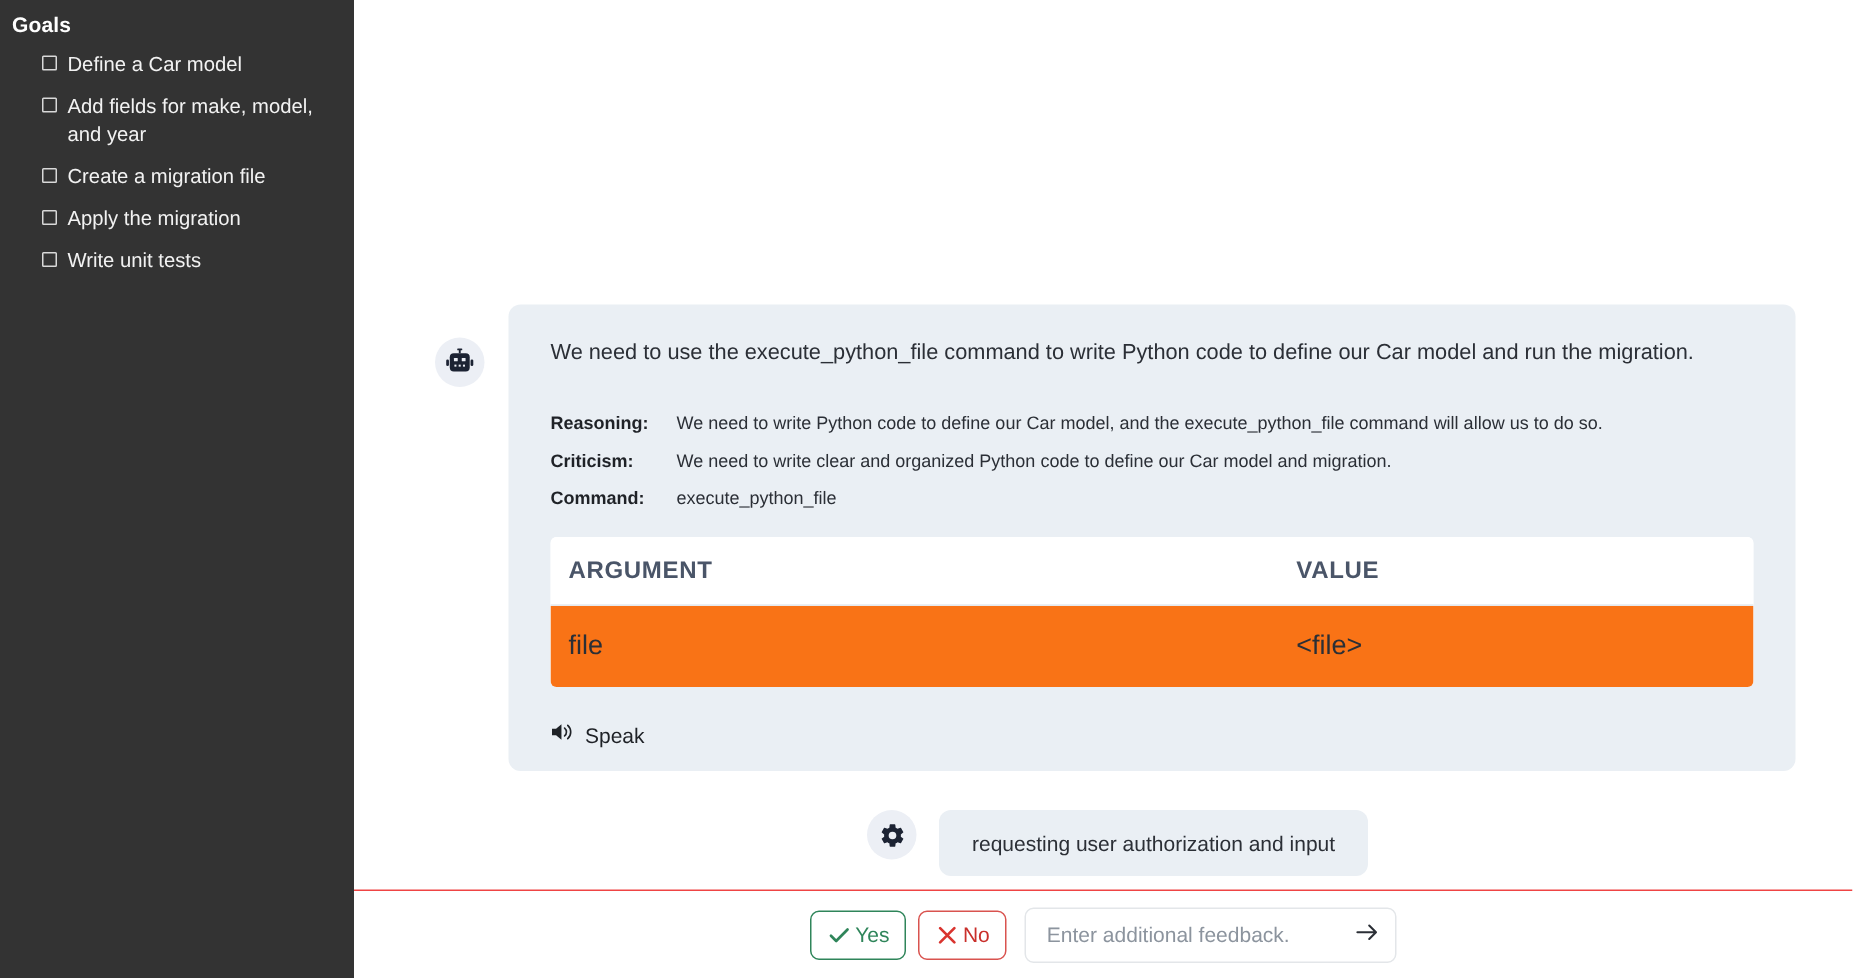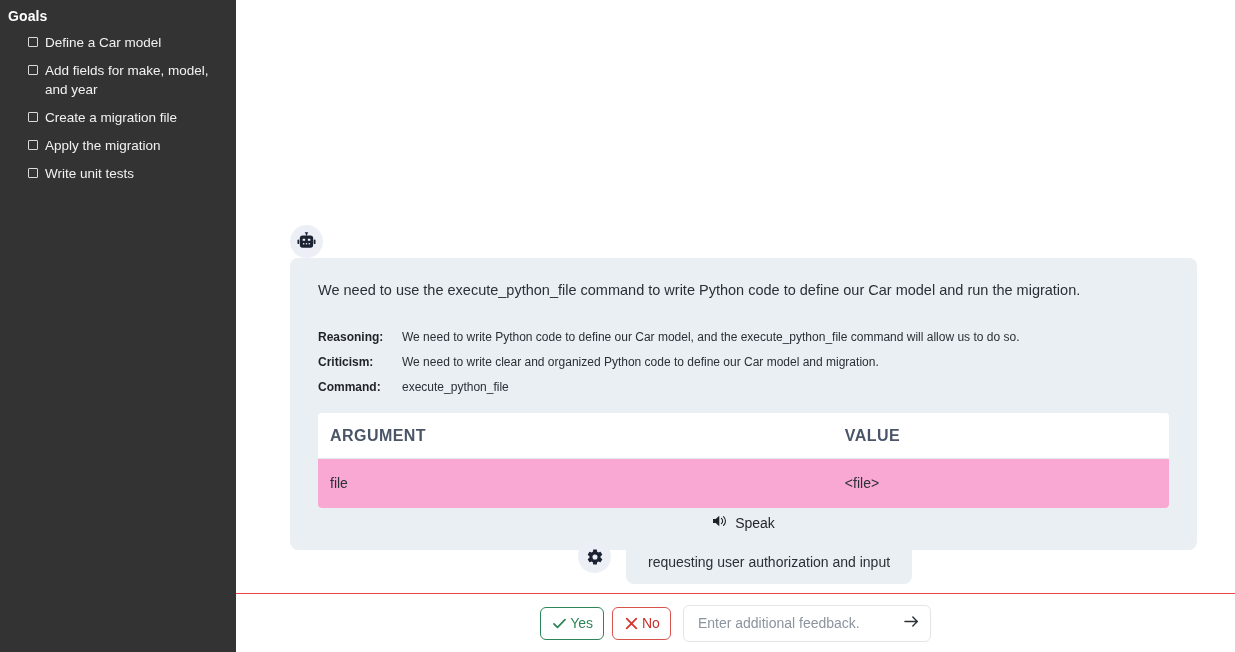--- a/index.html
+++ b/index.html
@@ -85,21 +85,20 @@
   
   .msg-row {
     position: absolute;
     display: flex;
     align-items: flex-start;
   }
   #assistant-row {
     left: 54px;
     top: 203px;
     width: 907px;
-    flex-direction: column;
   }
   .avatar {
     flex: 0 0 auto;
     width: 33px;
     height: 33px;
     border-radius: 50%;
     background: #eceff5;
     display: flex;
     align-items: center;
     justify-content: center;
@@ -157,33 +156,33 @@
     font-size: 16px;
     font-weight: bold;
     letter-spacing: 0.45px;
     color: #4a5568;
     padding: 14px 12px 13px 12px;
     border-bottom: 1px solid #e6eaee;
     background: #ffffff;
   }
   .arg-table td {
     text-align: left;
-    font-size: 14px;
+    font-size: 18px;
     color: #2b2f36;
     padding: 16px 12px 17px 12px;
-    background: #f9a8d4;
+    background: #f97316;
   }
   .col-arg { width: 60.5%; }
   .col-val { width: 39.5%; }
 
   
   .speak-bar {
     display: flex;
-    justify-content: center;
-    padding-top: 4px;
+    justify-content: flex-start;
+    padding-top: 21px;
   }
   .speak-btn {
     display: inline-flex;
     align-items: center;
     gap: 7px;
     font-size: 14px;
     color: #1f2227;
     background: transparent;
     border: none;
     cursor: pointer;

